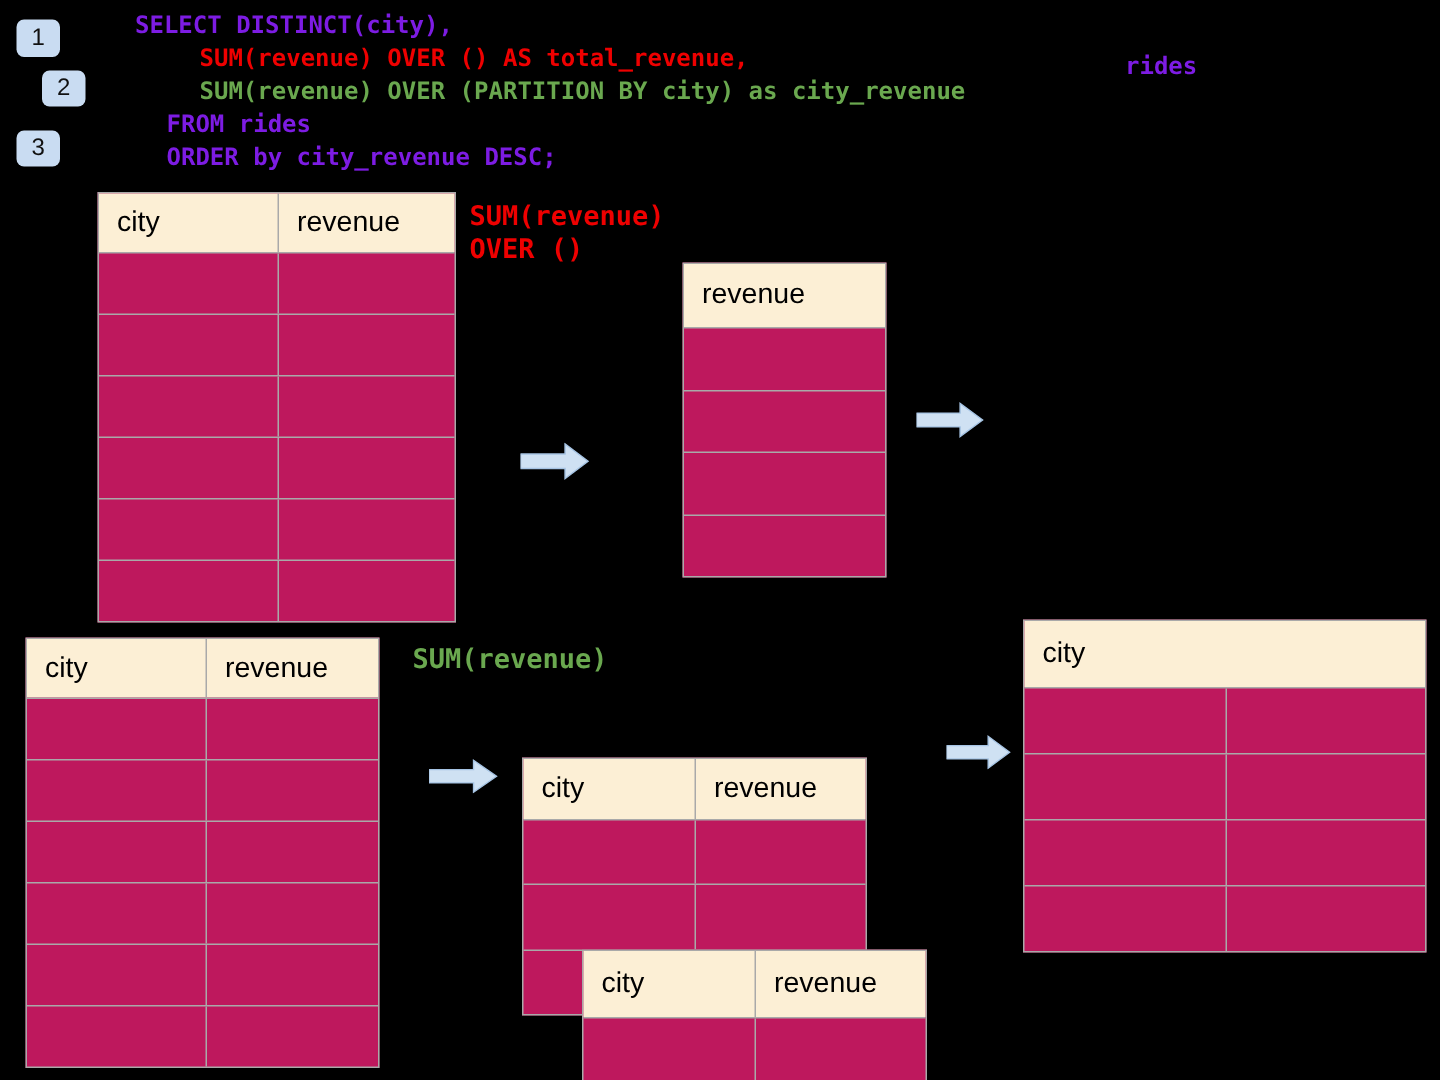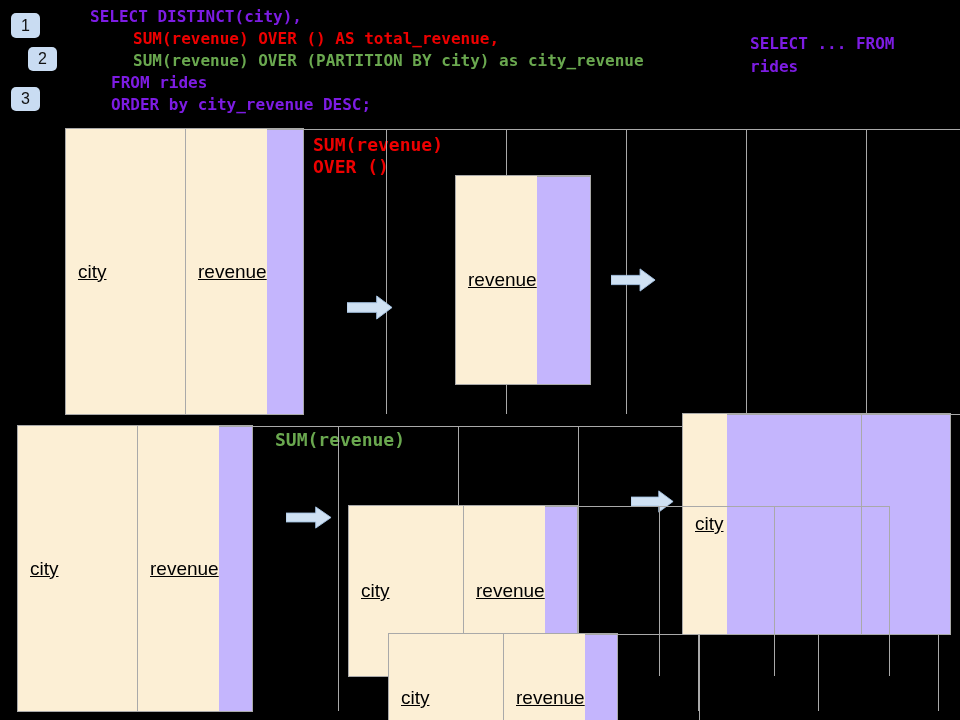--- a/index.html
+++ b/index.html
@@ -23,23 +23,23 @@
     position:absolute;width:29px;height:25px;border-radius:5px;
     background:var(--badge-fill,#C9DCF2);color:#111;
     display:flex;align-items:center;justify-content:center;
     font-size:16px;
   }
   #badge-1{left:11px;top:13px;}
   #badge-2{left:28px;top:47px;height:24px;}
   #badge-3{left:11px;top:87px;height:24px;}
   
   .tbl{
-    position:absolute;box-sizing:border-box;background:#c4b5fd;
+    position:absolute;box-sizing:border-box;background:#be185d;
     border:1px solid var(--table-border,#A9A9A9);
-    display:flex;flex-direction:row;text-decoration:underline;
+    display:flex;flex-direction:column;
   }
   .tbl .hdr{display:flex;flex:0 0 var(--hh,40px);background:var(--table-header-fill,#FCEFD5);}
   .tbl .row{display:flex;flex:1 1 0;border-top:1px solid var(--table-border,#A9A9A9);}
   .tbl .cell{box-sizing:border-box;border-right:1px solid var(--table-border,#A9A9A9);
     width:var(--c0,50%);flex:none;}
   .tbl .cell:last-child{border-right:none;flex:1 1 auto;width:auto;}
   .tbl .hdr .cell{display:flex;align-items:center;padding-left:12px;
     font-size:19px;color:#000;}
   #table-source-top{left:65px;top:128px;width:239px;height:287px;--hh:39px;--c0:120px;}
   #table-total-step{left:455px;top:175px;width:136px;height:210px;--hh:42px;}
@@ -56,21 +56,21 @@
   #arrow-4{left:631px;top:490px;width:43px;height:23px;}
 </style>
 </head>
 <body>
 
 <div class="badge" id="badge-1">1</div>
 <div class="badge" id="badge-2">2</div>
 <div class="badge" id="badge-3">3</div>
 
 <div class="codeblock" id="sql-code"><div class="code-line" style="color: rgb(125, 28, 227);">SELECT DISTINCT(city),</div><div class="code-line" style="color: rgb(238, 0, 0);">SUM(revenue) OVER () AS total_revenue,</div><div class="code-line" style="color: rgb(106, 168, 79);">SUM(revenue) OVER (PARTITION BY city) as city_revenue</div><div class="code-line" style="color: rgb(125, 28, 227);">FROM rides</div><div class="code-line" style="color: rgb(125, 28, 227);">ORDER by city_revenue DESC;</div></div>
-<div class="codeblock" id="side-note"><div class="code-line" style="color: rgb(125, 28, 227);">SELECT ... FROM</div><div class="code-line" style="color: rgb(125, 28, 227);">rides</div></div>
+<div class="codeblock" id="side-note"><div class="code-line" style="color: rgb(125, 28, 227);">rides</div></div>
 
 <div class="codeblock" id="annotation-total"><div class="code-line" style="color: rgb(238, 0, 0);">SUM(revenue)</div><div class="code-line" style="color: rgb(238, 0, 0);">OVER ()</div></div>
 <div class="codeblock" id="annotation-partition"><div class="code-line" style="color: rgb(106, 168, 79);">SUM(revenue)</div></div>
 
 <div class="tbl" id="table-source-top">
     <div class="hdr">
       <div class="cell c0">city</div>
       <div class="cell c1">revenue</div>
     </div>
     <div class="row">

